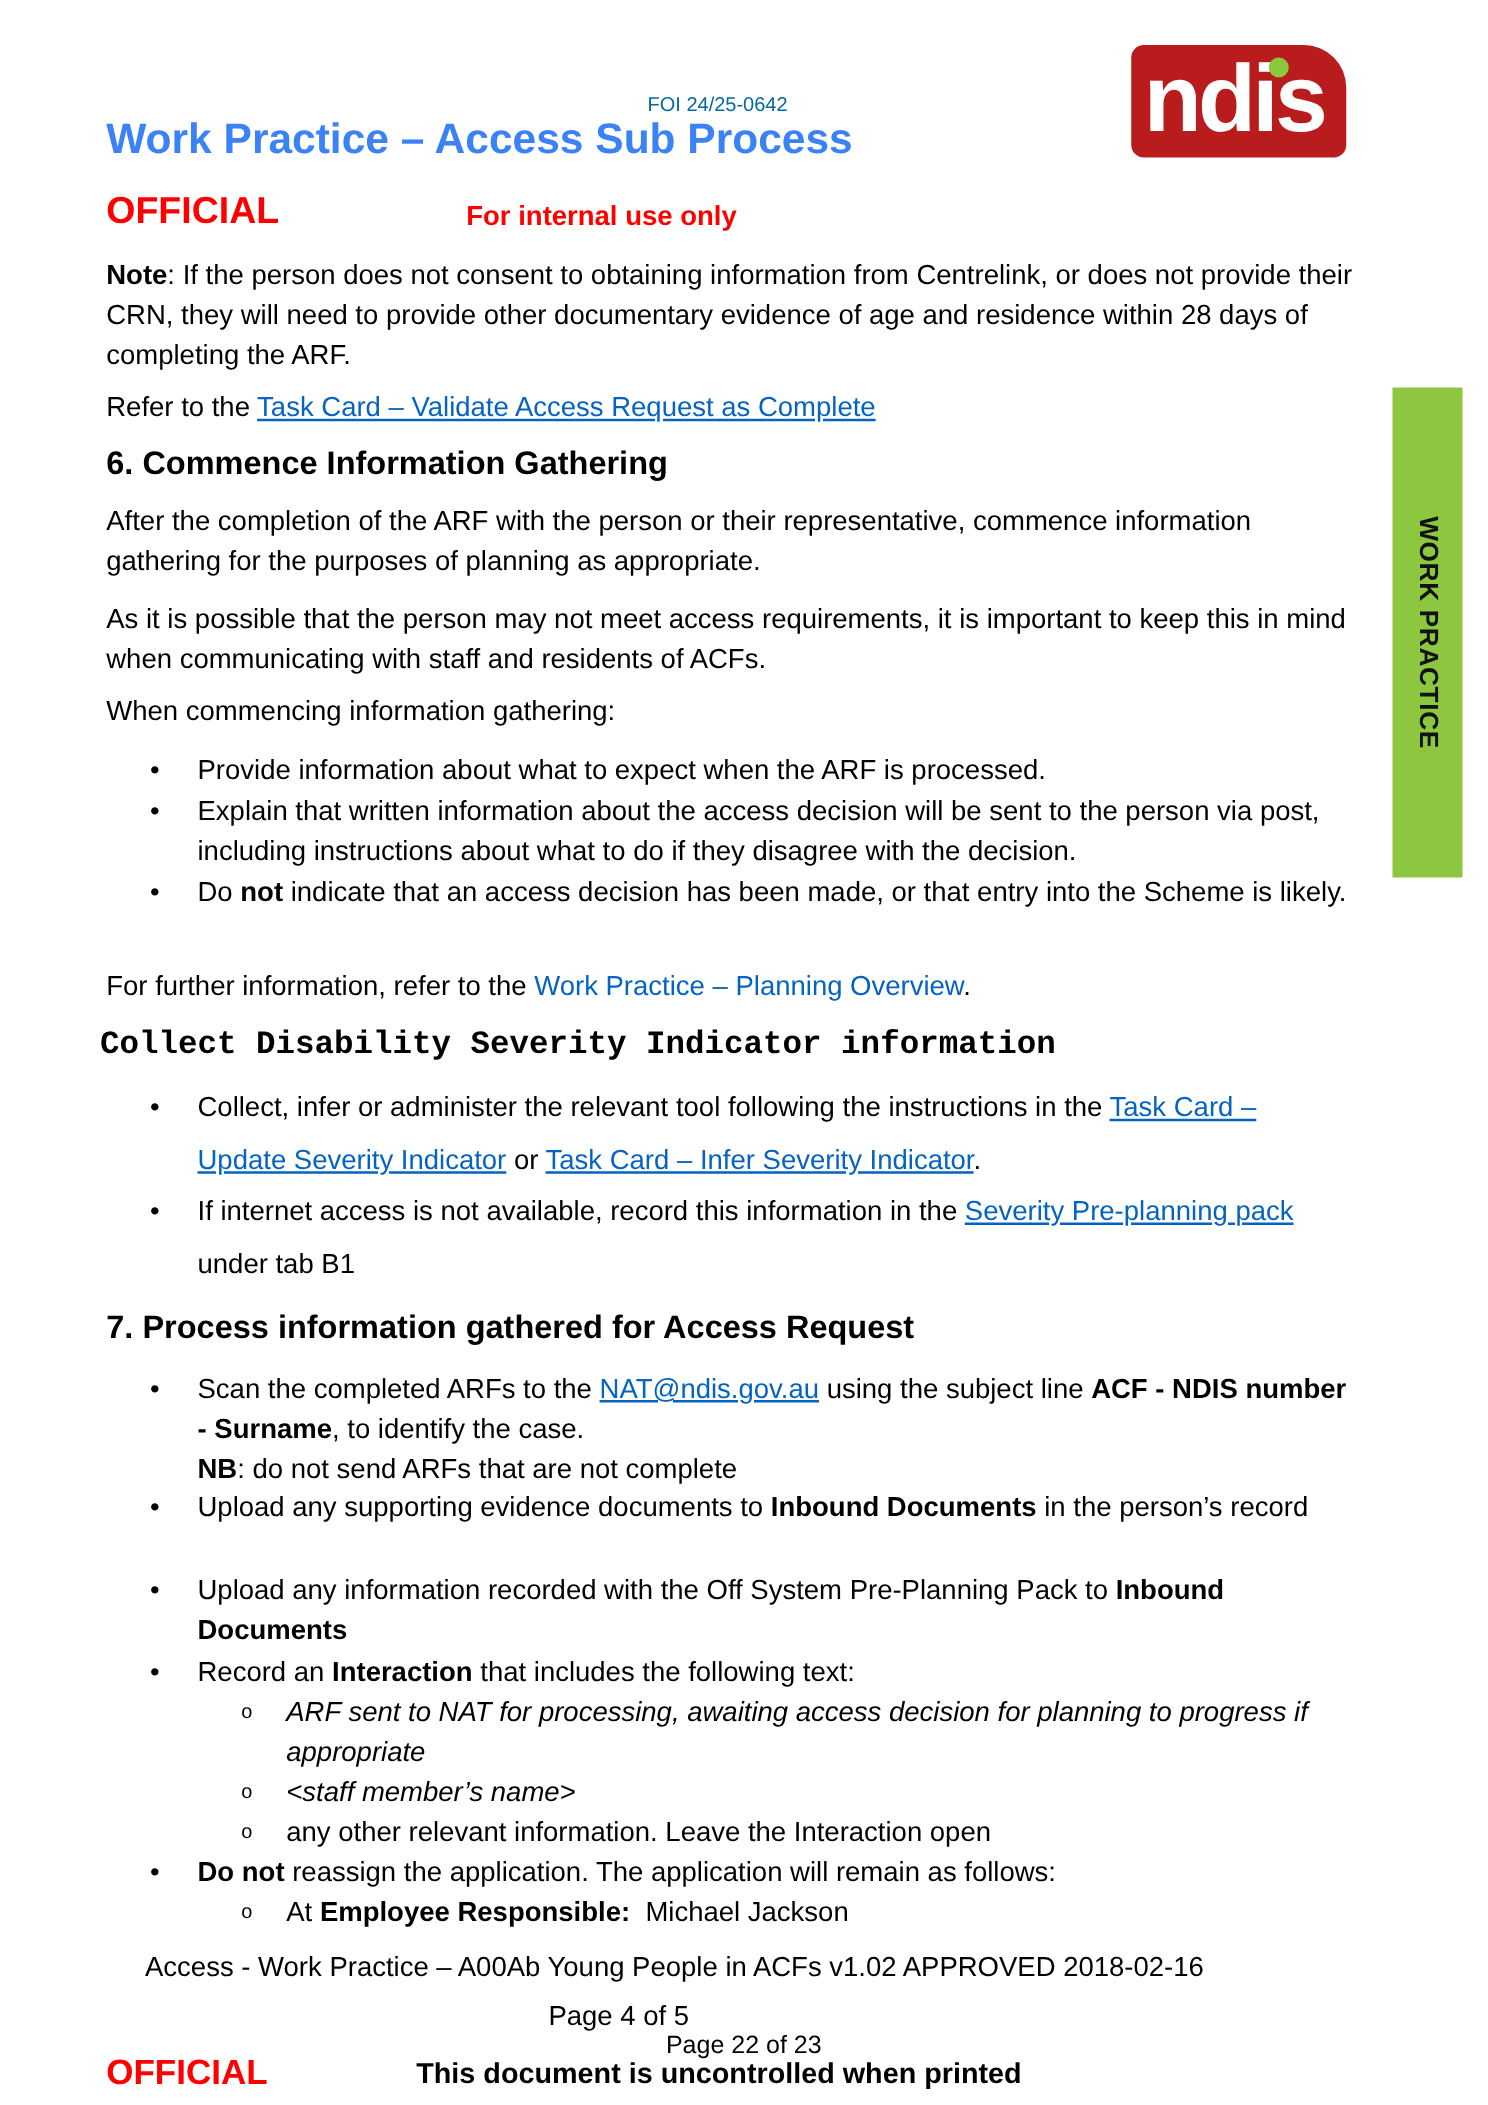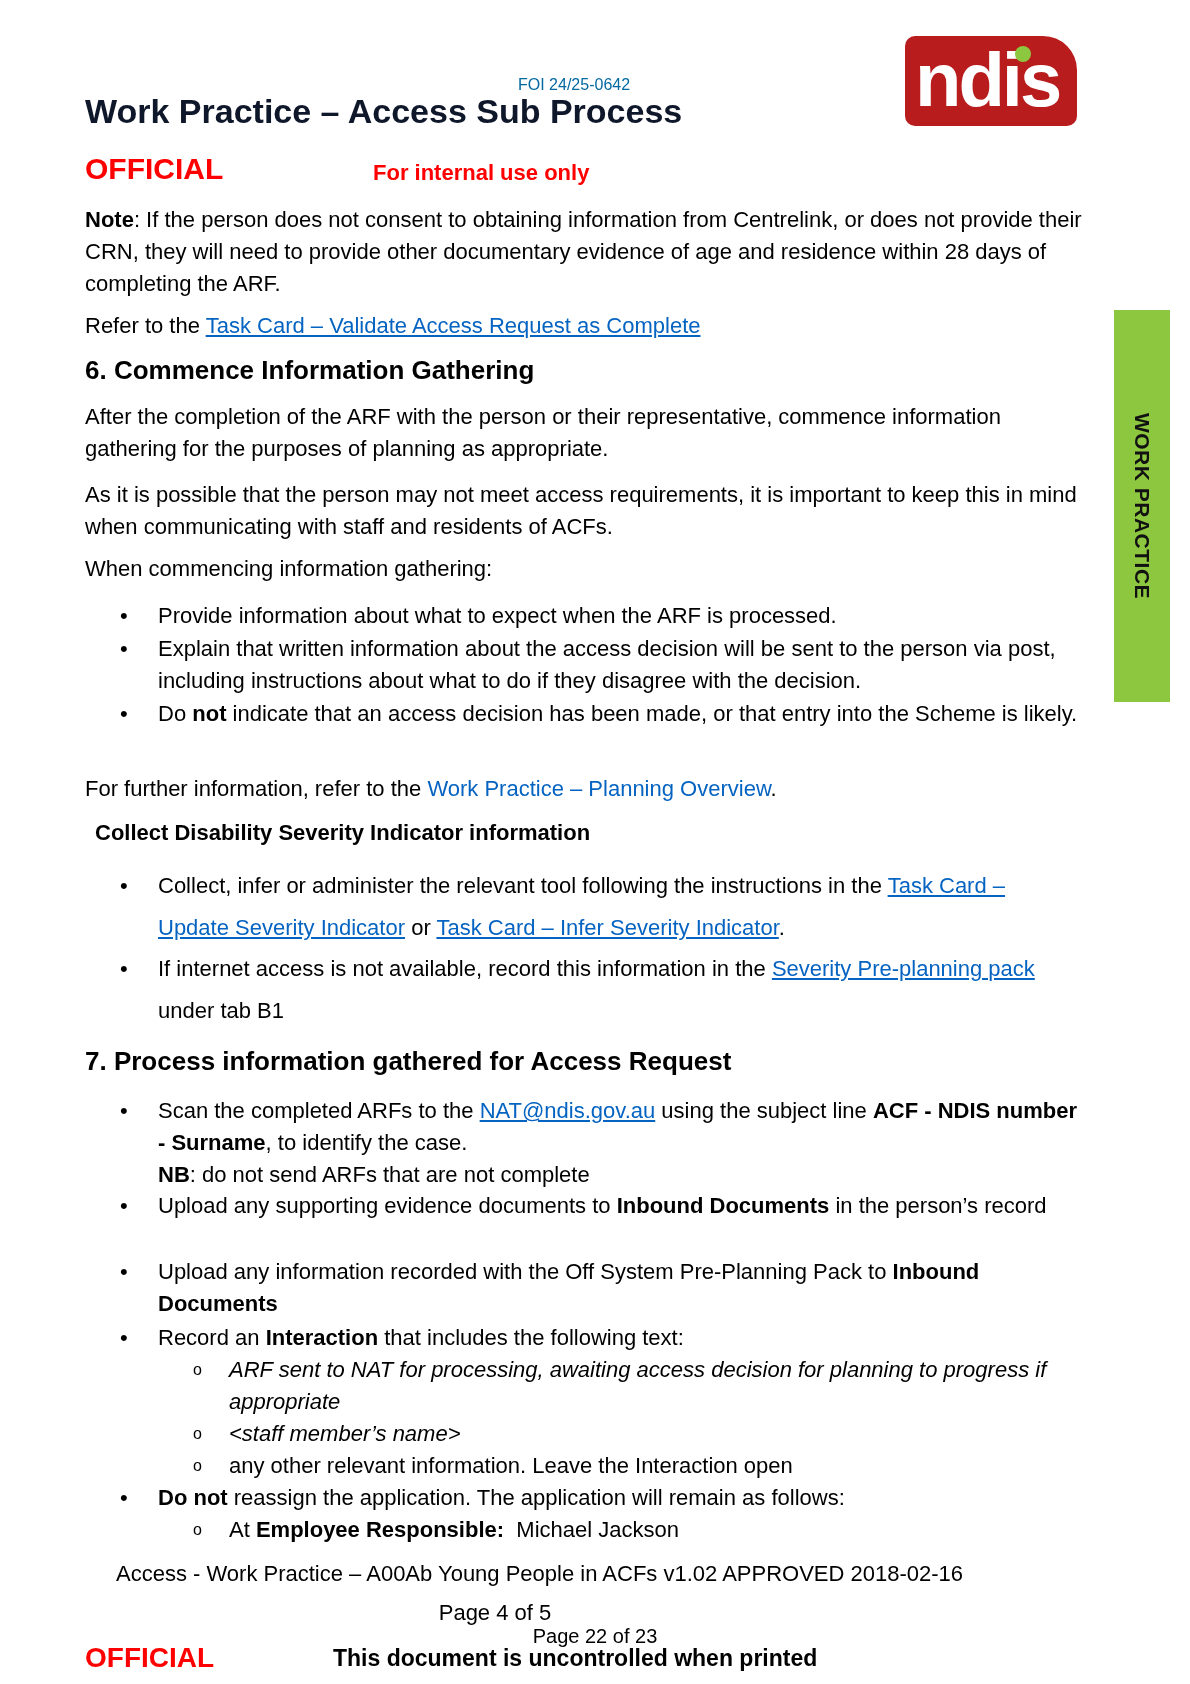--- a/index.html
+++ b/index.html
@@ -1,34 +1,34 @@
 <!DOCTYPE html>
 <html><head>
   <meta charset="utf-8">
   <style>
     html, body { margin: 0; padding: 0; background: #ffffff; }
     body { width: 1190px; height: 1684px; position: relative; overflow: hidden;
            font-family: "Liberation Sans", "DejaVu Sans", sans-serif; color: #000; }
     .abs { position: absolute; }
     .foi { left: 518px; top: 48px; font-size: 16px; color: #0369a1; margin-top: 28px; }
-    .title { left: 85px; top: 92px; font-size: 34px; font-weight: bold; color: #0f172a; white-space: nowrap; }
+    .title { left: 85px; top: 92px; font-size: 34px; font-weight: bold; color: #3b82f6; white-space: nowrap; }
     .official-top { left: 85px; top: 152px; font-size: 30px; font-weight: bold; color: #ff0000; }
     .internal { left: 373px; top: 160px; font-size: 22px; font-weight: bold; color: #ff0000; }
     .logo { left: 905px; top: 36px; width: 172px; height: 90px; background: #b91c1c;
             border-radius: 10px 34px 10px 10px; }
     .logo-text { position: absolute; left: 10px; top: 2px; font-size: 76px; font-weight: bold;
                  color: #ffffff; letter-spacing: -3px; line-height: 84px; font-family: "Liberation Sans", sans-serif; }
     .logo-dot { position: absolute; left: 110px; top: 10px; width: 16px; height: 16px;
                 border-radius: 50%; background: #8dc63f; }
     .sidetab { left: 1114px; top: 310px; width: 56px; height: 392px; background: #8dc63f; }
     .sidetab-text { position: absolute; left: 50%; top: 50%; transform: translate(-50%, -50%) rotate(90deg);
                     white-space: nowrap; font-size: 21px; font-weight: bold; color: #111; letter-spacing: 0.5px; }
     .p { position: absolute; left: 85px; width: 1000px; font-size: 22px; line-height: 32px; margin: 0; }
     .h2 { position: absolute; left: 85px; font-size: 26px; font-weight: bold; white-space: nowrap; }
-    .h3 { position: absolute; left: 95px; font-size: 22px; font-weight: bold; white-space: nowrap; }
+    .h3 { position: absolute; left: 80px; font-size: 26px; font-weight: bold; white-space: nowrap; font-family: Liberation Mono, monospace; }
     a, .link { color: #0563c1; text-decoration: underline; }
     .bullet { position: absolute; left: 120px; width: 960px; font-size: 22px; line-height: 32px; }
     .bullet .dot { position: absolute; left: 0; top: 0; }
     .bullet .txt { margin-left: 38px; display: block; }
     .sub { position: absolute; left: 193px; width: 880px; font-size: 22px; line-height: 32px; }
     .sub .circ { position: absolute; left: 0; top: 0; font-size: 16px; }
     .sub .txt { margin-left: 36px; display: block; }
     .i { font-style: italic; }
     b { font-weight: bold; }
     .footer-doc { left: 116px; top: 1561px; font-size: 22px; white-space: nowrap; }

